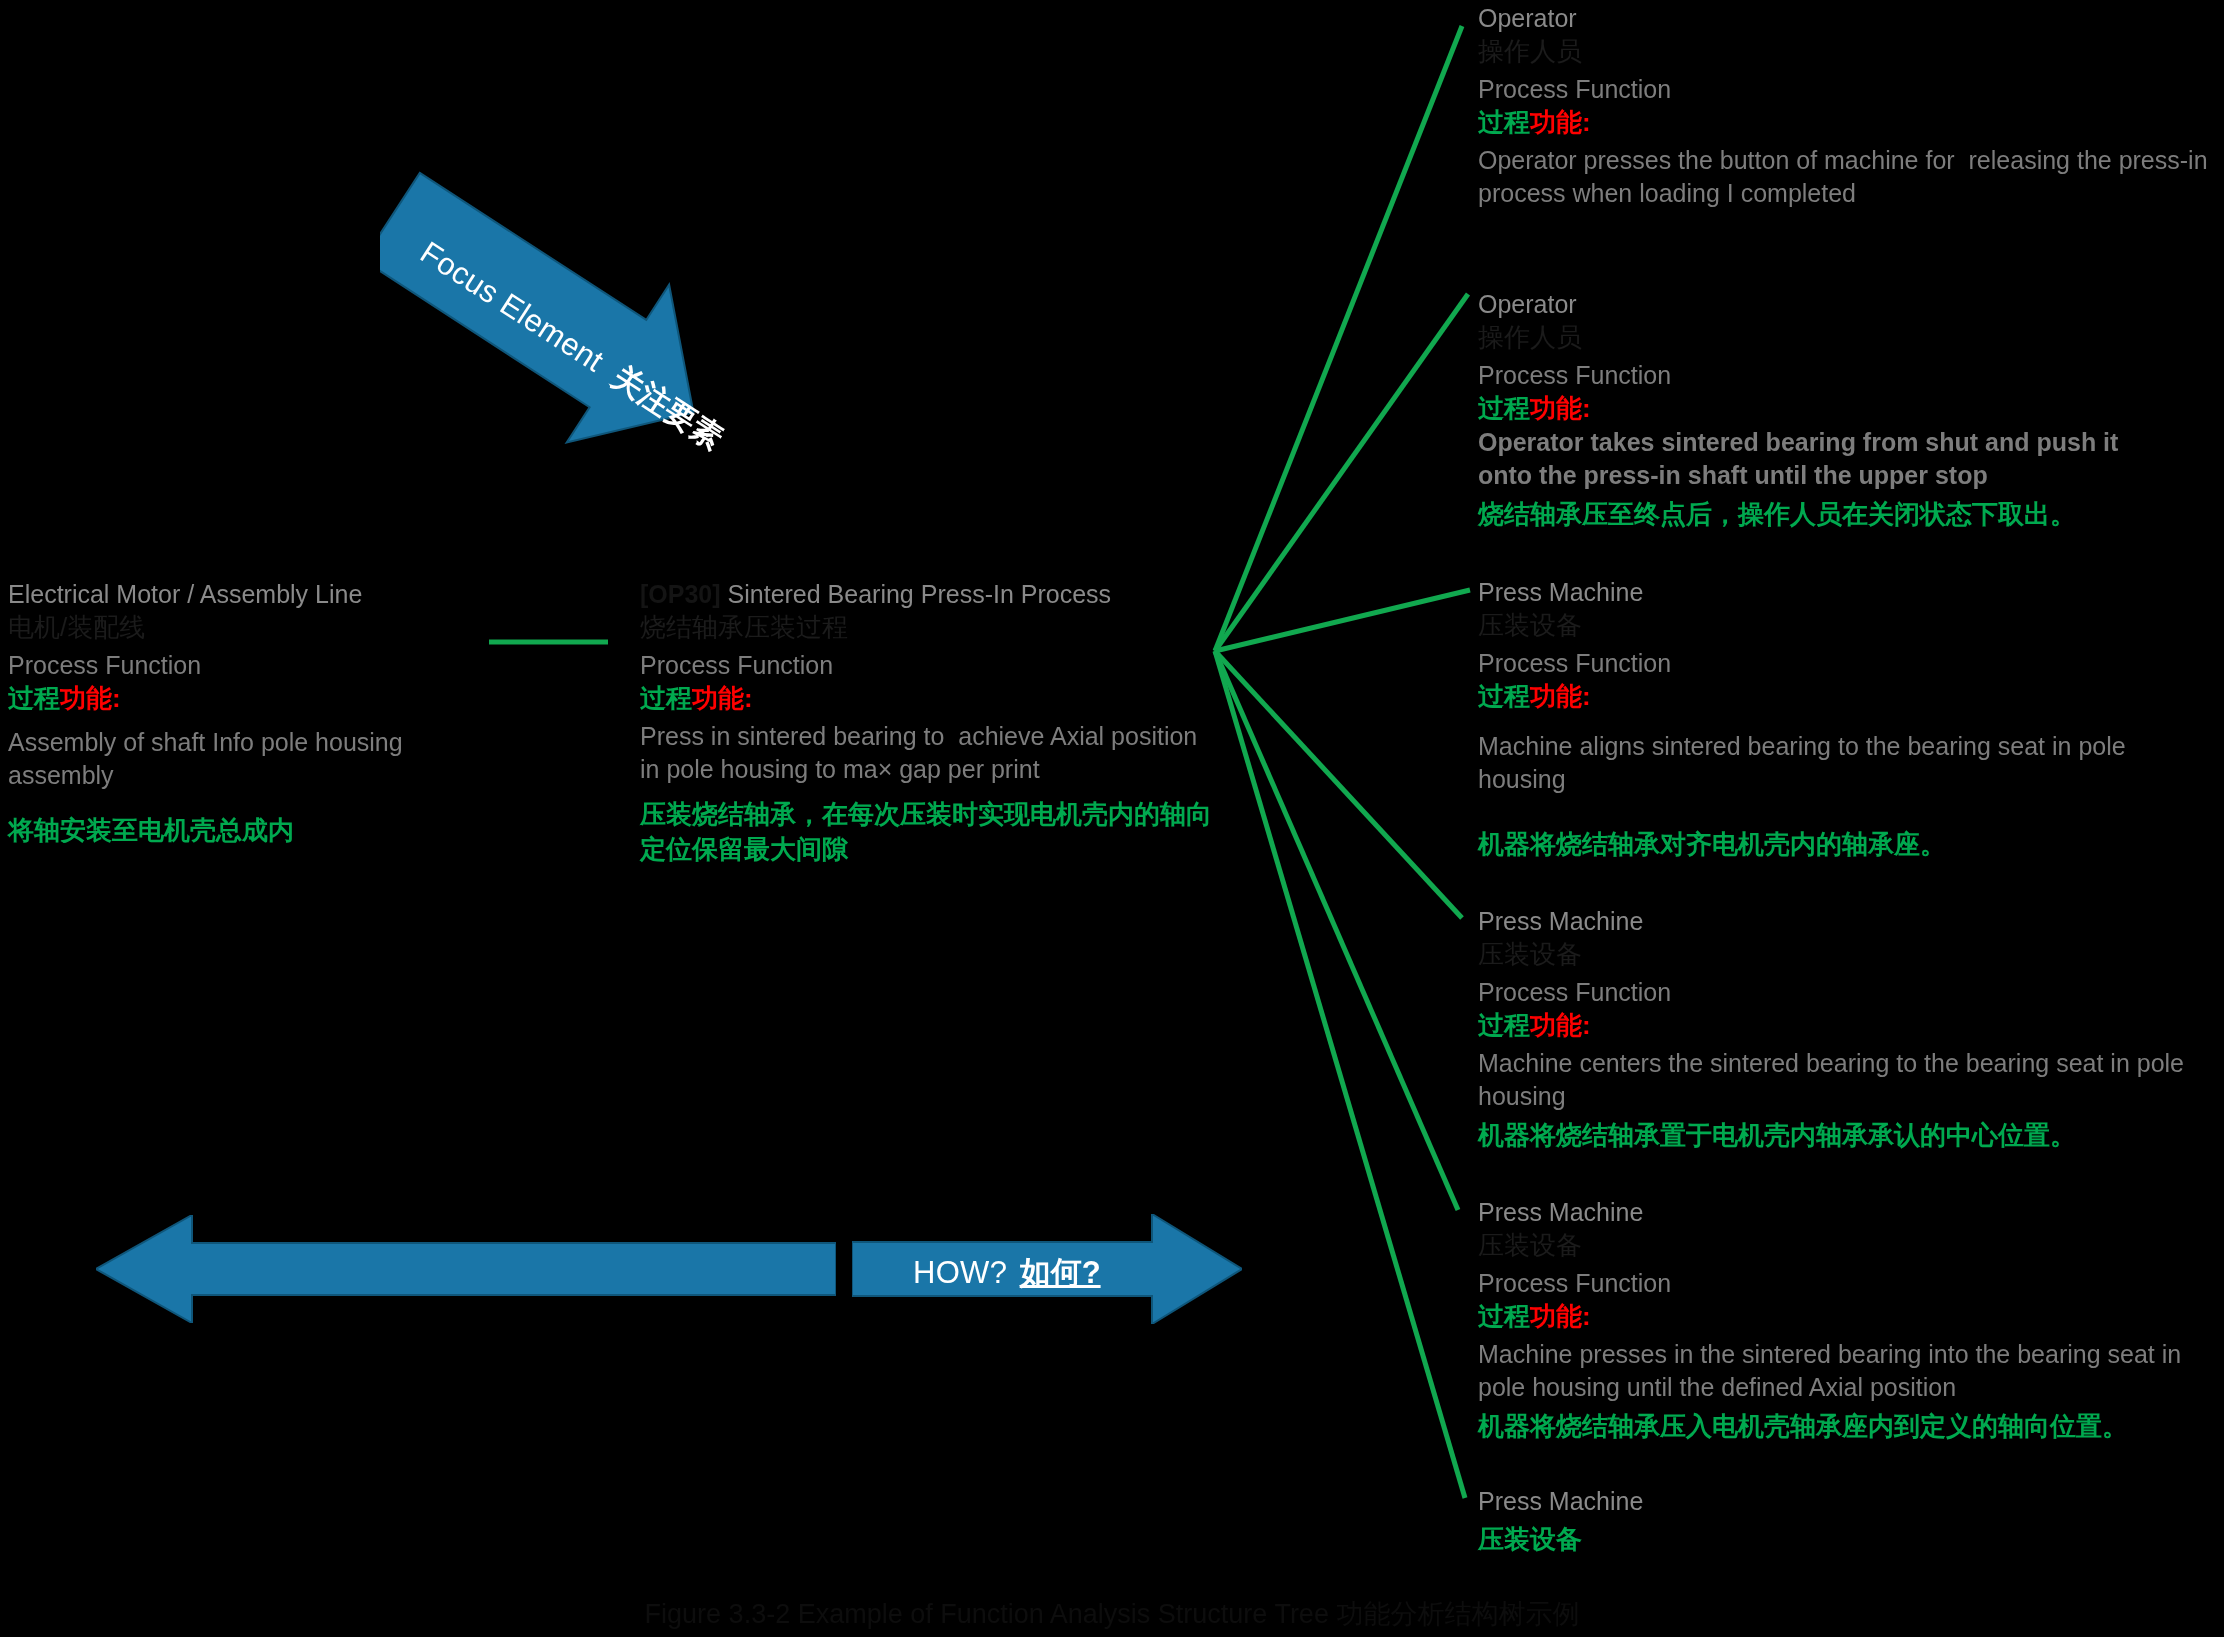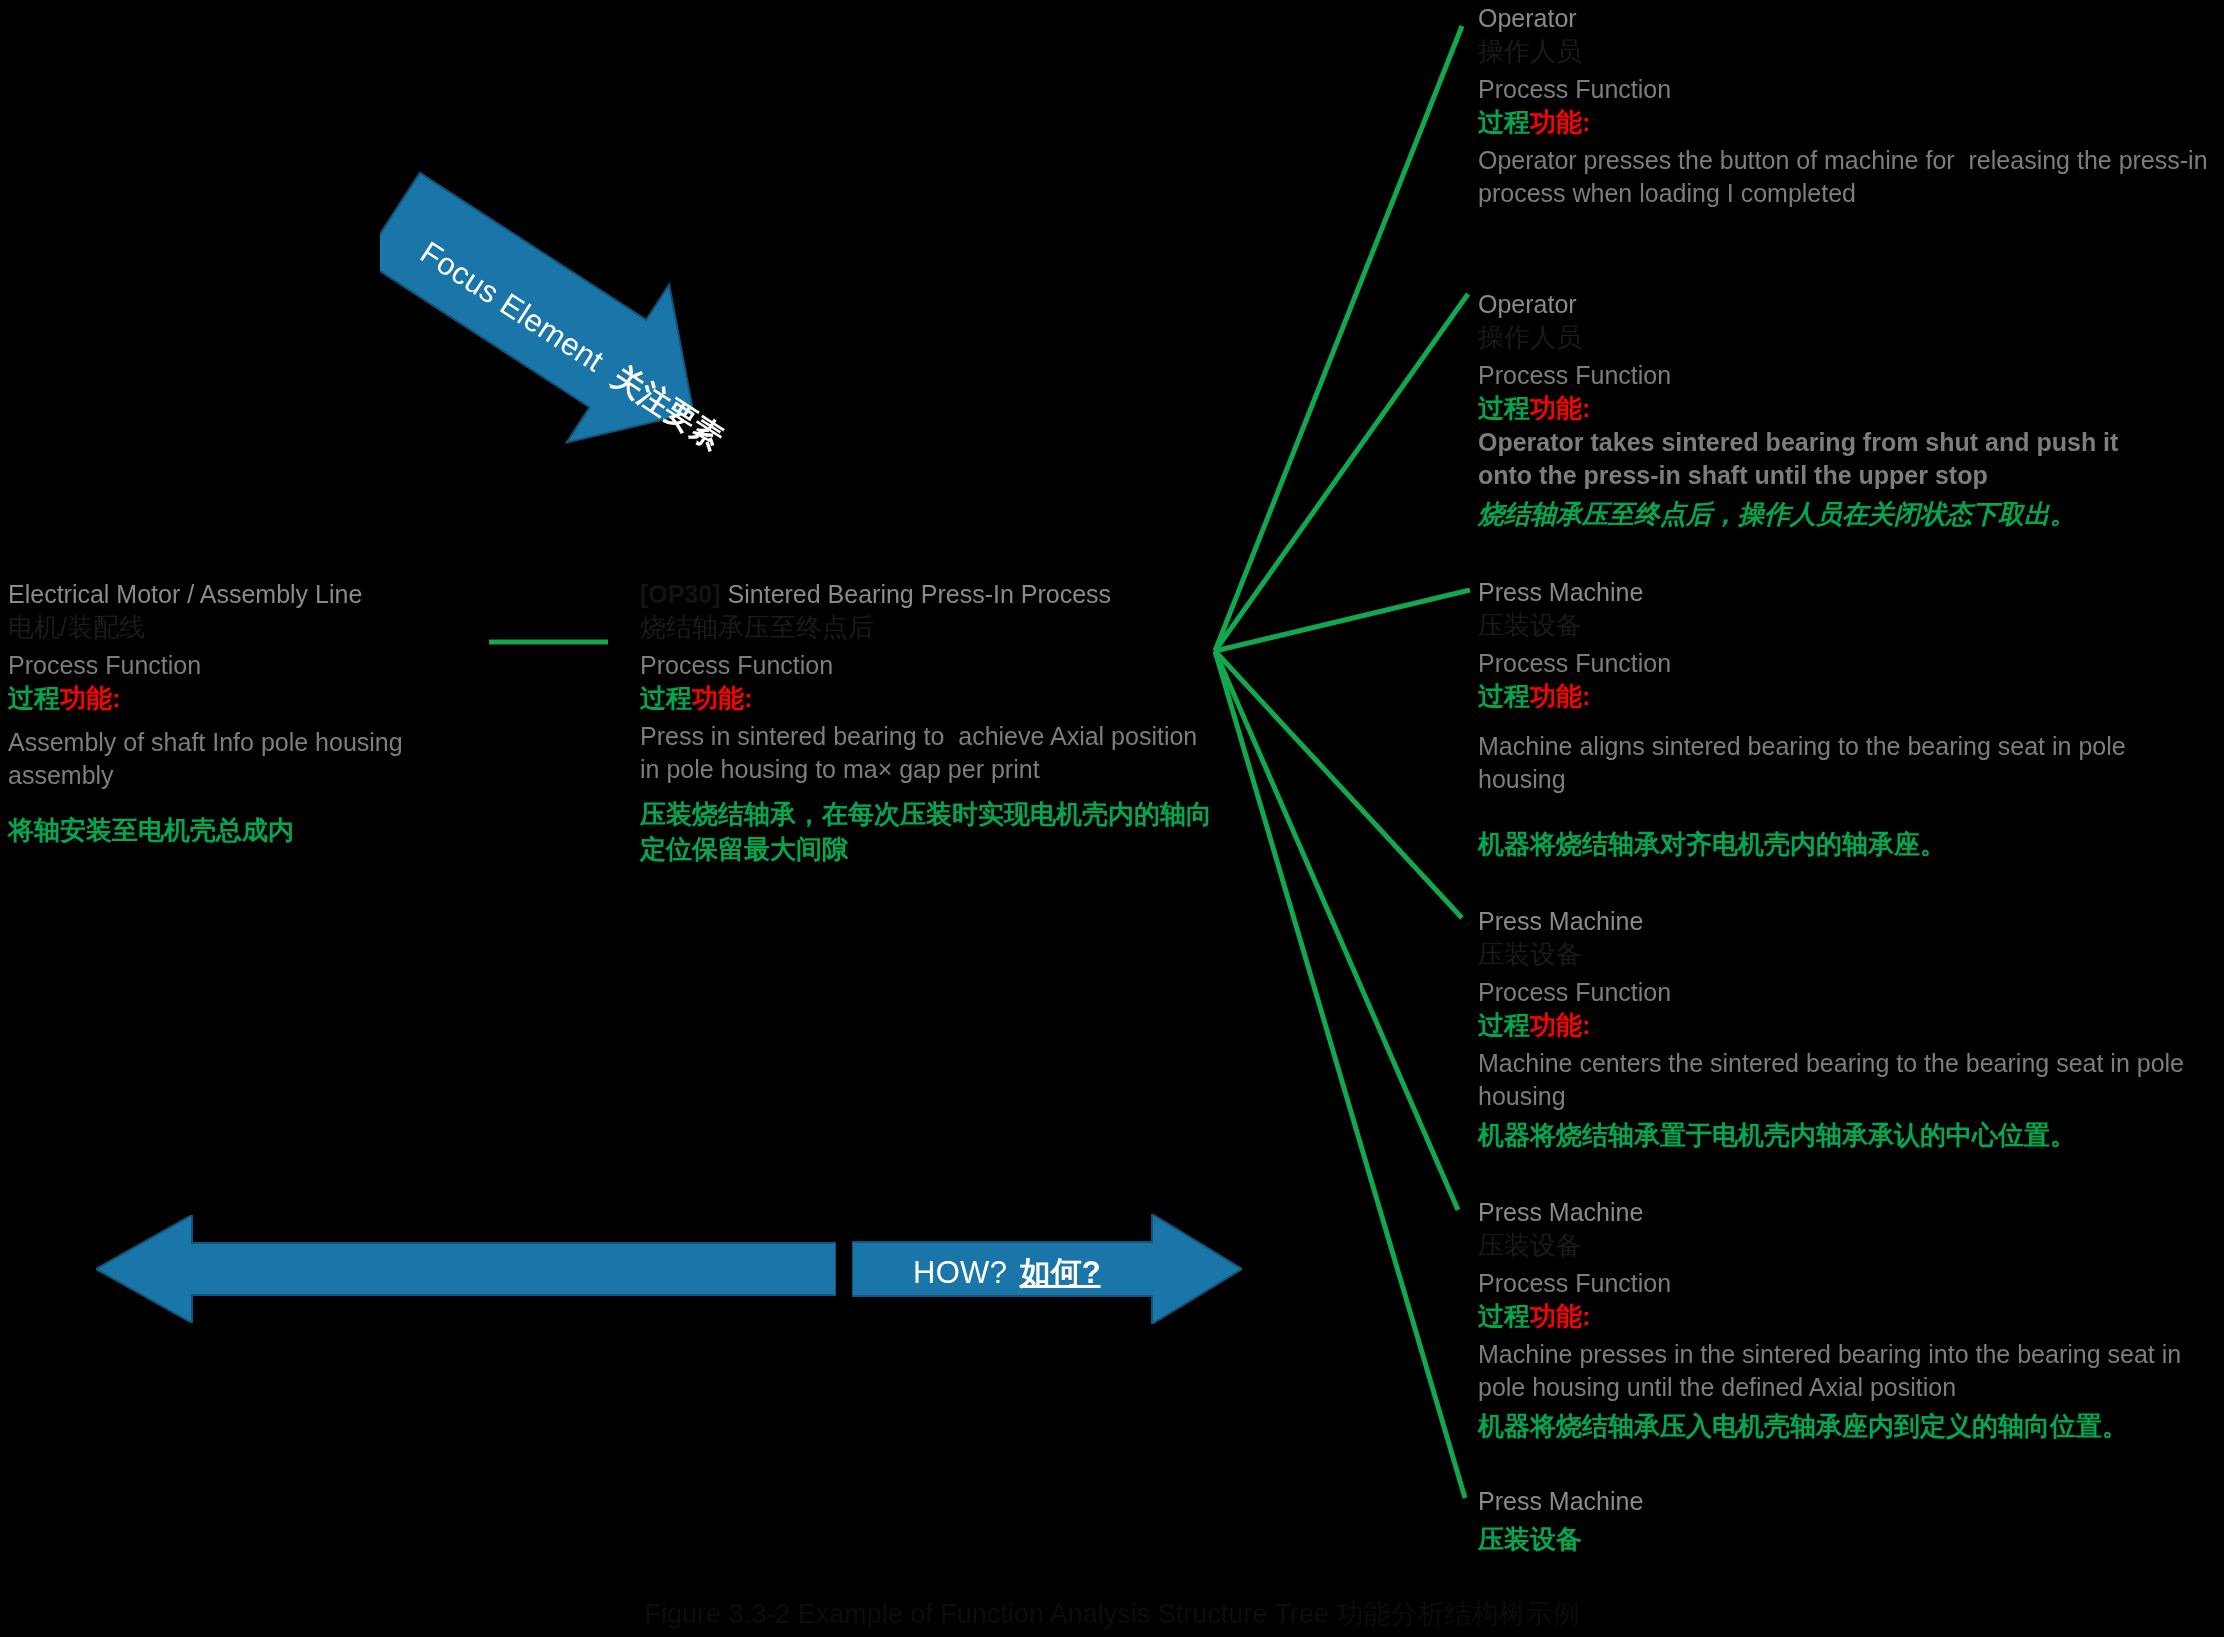--- a/index.html
+++ b/index.html
@@ -90,21 +90,21 @@
     <div class="pf-label" style="margin-top:4px;">Process Function</div>
     <div class="pf-zh">
       <span class="g">过程</span><span class="r">功能:</span>
     </div>
     <div class="en" style="margin-top:10px;">Assembly of shaft Info pole housing assembly</div>
     <div class="zh-green" style="margin-top:20px;">将轴安装至电机壳总成内</div>
   </div>
 
   <div class="block" style="left:640px;top:578px;width:580px;">
     <div class="en title"><span class="opcode">[OP30]</span> <span>Sintered Bearing Press-In Process</span></div>
-    <div class="zh-dark">烧结轴承压至终点后</div>
+    <div class="zh-dark">烧结轴承压装过程</div>
     <div class="pf-label" style="margin-top:4px;">Process Function</div>
     <div class="pf-zh">
       <span class="g">过程</span><span class="r">功能:</span>
     </div>
     <div class="en" style="margin-top:4px;">Press in sintered bearing to  achieve Axial position in pole housing to ma× gap per print</div>
     <div class="zh-green" style="margin-top:10px;">压装烧结轴承，在每次压装时实现电机壳内的轴向定位保留最大间隙</div>
   </div>
 
   <div class="block" style="left:1478px;top:2px;width:740px;">
     <div class="en title">Operator</div>
@@ -117,21 +117,21 @@
   </div>
 
   <div class="block" style="left:1478px;top:288px;width:700px;">
     <div class="en title">Operator</div>
     <div class="zh-dark">操作人员</div>
     <div class="pf-label" style="margin-top:4px;">Process Function</div>
     <div class="pf-zh">
       <span class="g">过程</span><span class="r">功能:</span>
     </div>
     <div class="en" style="margin-top:0;font-weight:bold;">Operator takes sintered bearing from shut and push it onto the press-in shaft until the upper stop</div>
-    <div class="zh-green" style="margin-top:4px;font-style:italic;">烧结轴承压至终点后，操作人员在关闭状态下取出。</div>
+    <div class="zh-green" style="margin-top:4px;">烧结轴承压至终点后，操作人员在关闭状态下取出。</div>
   </div>
 
   <div class="block" style="left:1478px;top:576px;width:740px;">
     <div class="en title">Press Machine</div>
     <div class="zh-dark">压装设备</div>
     <div class="pf-label" style="margin-top:4px;">Process Function</div>
     <div class="pf-zh">
       <span class="g">过程</span><span class="r">功能:</span>
     </div>
     <div class="en" style="margin-top:16px;">Machine aligns sintered bearing to the bearing seat in pole housing</div>

